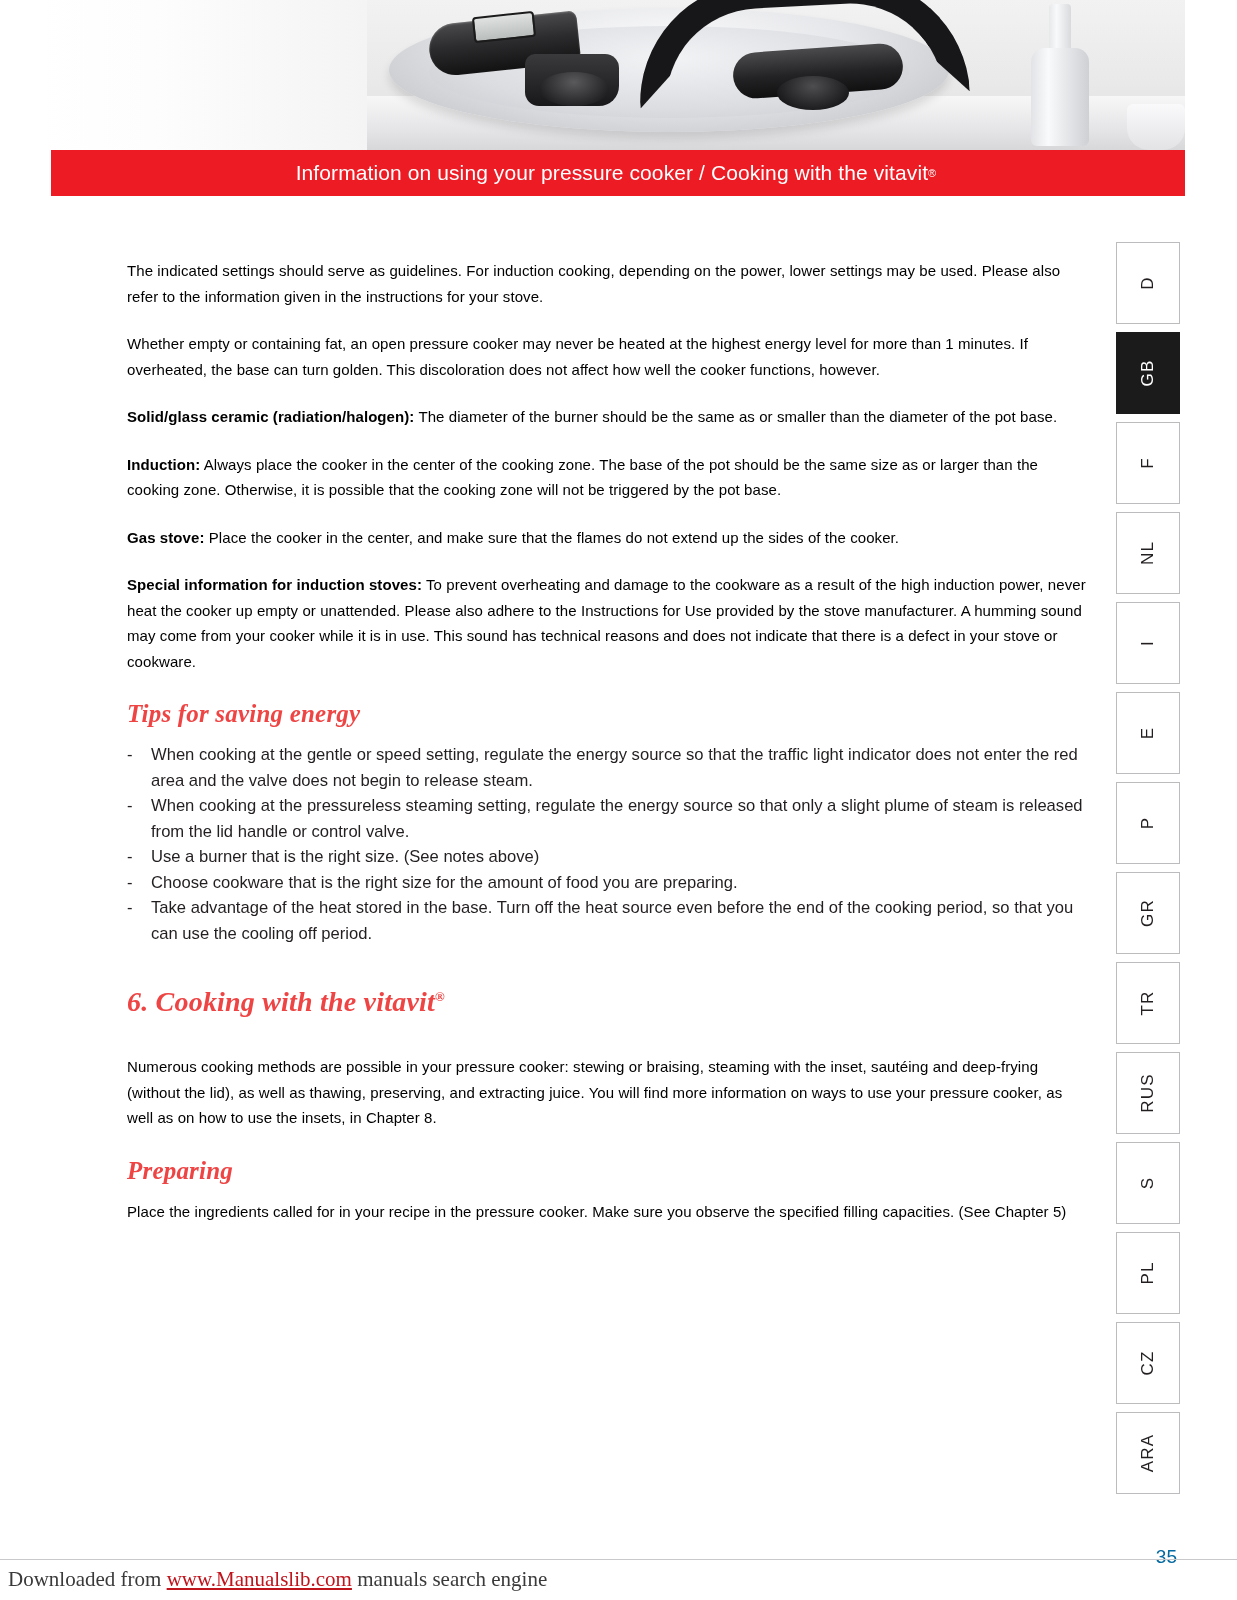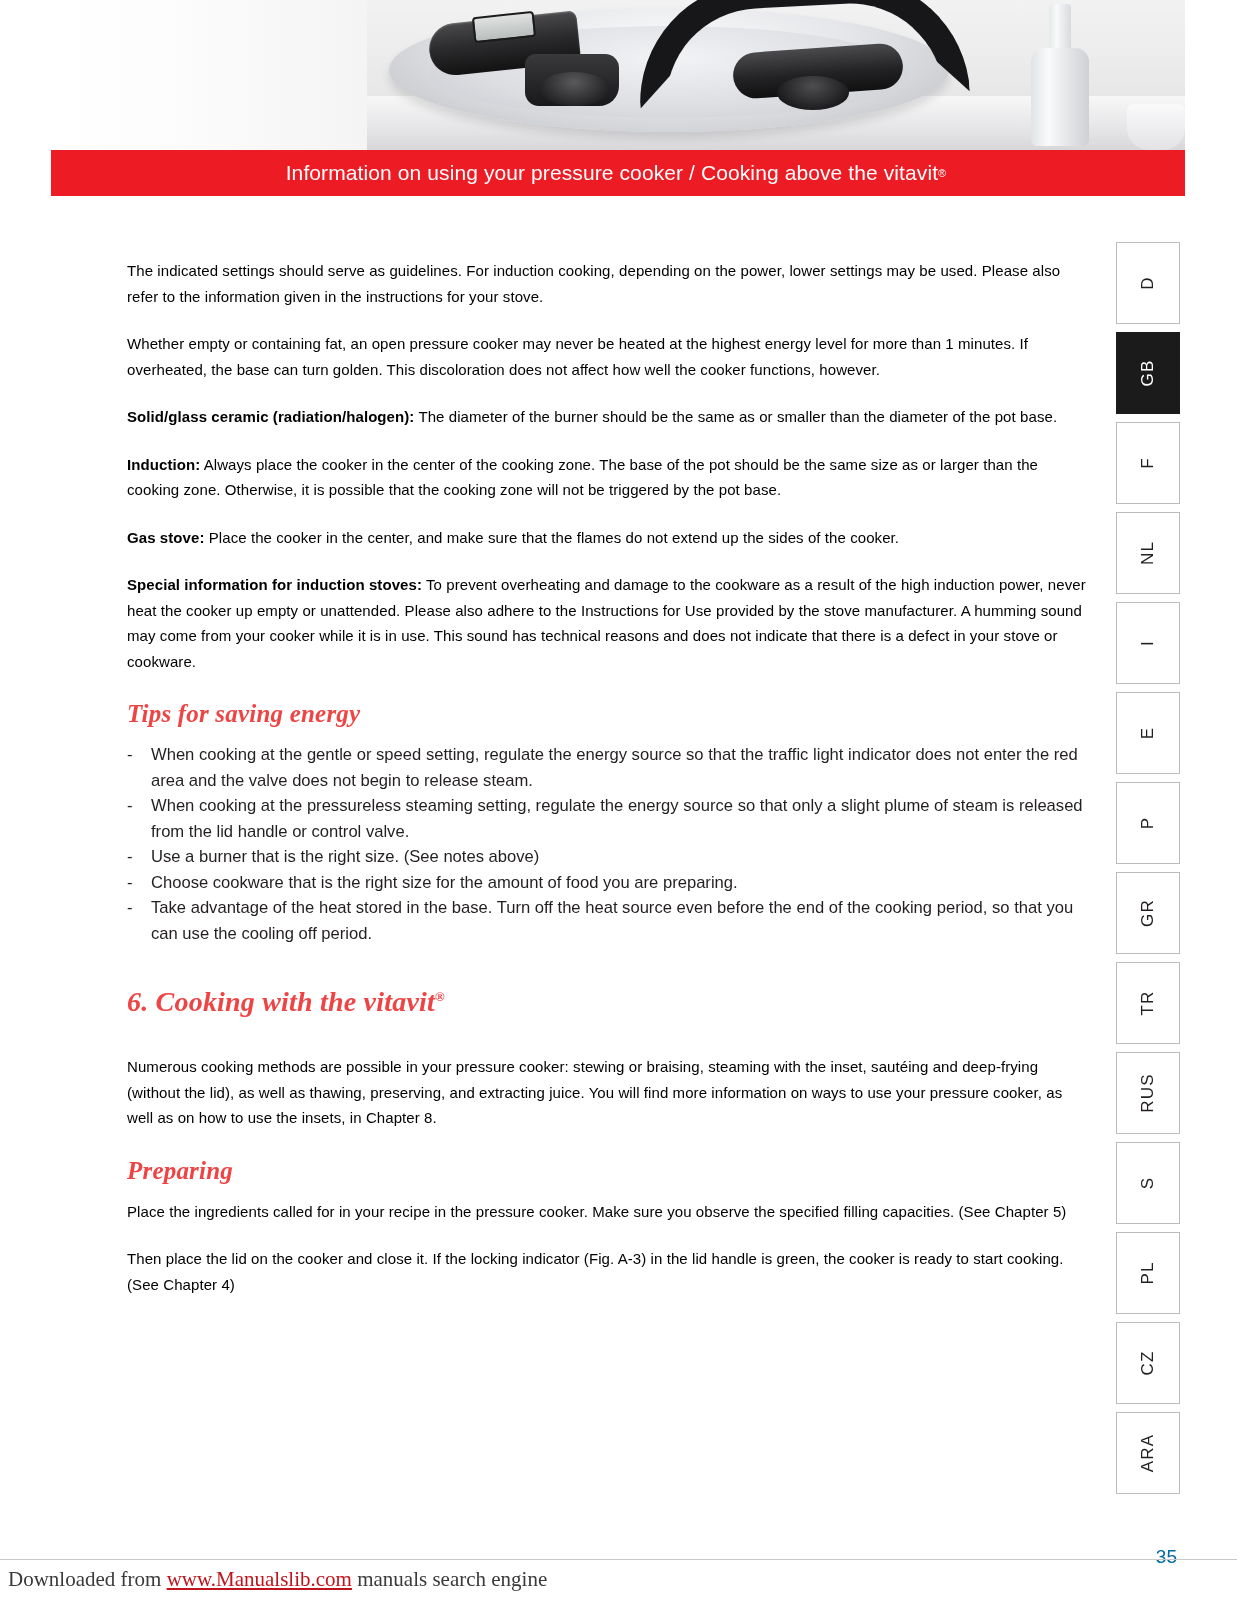--- a/index.html
+++ b/index.html
@@ -248,21 +248,21 @@
     <div class="b-body"></div>
   </div>
   <div class="cup"></div>
 
   <div class="photo-left-fade"></div>
 </div>
 
 <div class="header-bar">
   <div class="hb-notch"></div>
   <div class="header-title">
-    <span>Information on using your pressure cooker / Cooking above the vitavit</span>
+    <span>Information on using your pressure cooker / Cooking with the vitavit</span>
       <sup>®</sup>
   </div>
 </div>
 
 <div class="content">
 
   <p class="body">The indicated settings should serve as guidelines. For induction cooking, depending on the power, lower settings may be used. Please also refer to the information given in the instructions for your stove.</p>
 
   <p class="body">Whether empty or containing fat, an open pressure cooker may never be heated at the highest energy level for more than 1 minutes. If overheated, the base can turn golden. This discoloration does not affect how well the cooker functions, however.</p>
 
@@ -285,21 +285,20 @@
   </ul>
 
   <h2 class="red big"><span>6. Cooking with the vitavit</span><sup>®</sup></h2>
 
   <p class="body">Numerous cooking methods are possible in your pressure cooker: stewing or braising, steaming with the inset, sautéing and deep-frying (without the lid), as well as thawing, preserving, and extracting juice. You will find more information on ways to use your pressure cooker, as well as on how to use the insets, in Chapter 8.</p>
 
   <h2 class="red">Preparing</h2>
 
   <p class="body">Place the ingredients called for in your recipe in the pressure cooker. Make sure you observe the specified filling capacities. (See Chapter 5)</p>
 
-  <p class="body">Then place the lid on the cooker and close it. If the locking indicator (Fig. A-3) in the lid handle is green, the cooker is ready to start cooking. (See Chapter 4)</p>
 </div>
 
 <div class="lang-tabs">
   <div class="lang-tab">
       <span>D</span>
     </div>
   <div class="lang-tab active">
       <span>GB</span>
     </div>
   <div class="lang-tab">

